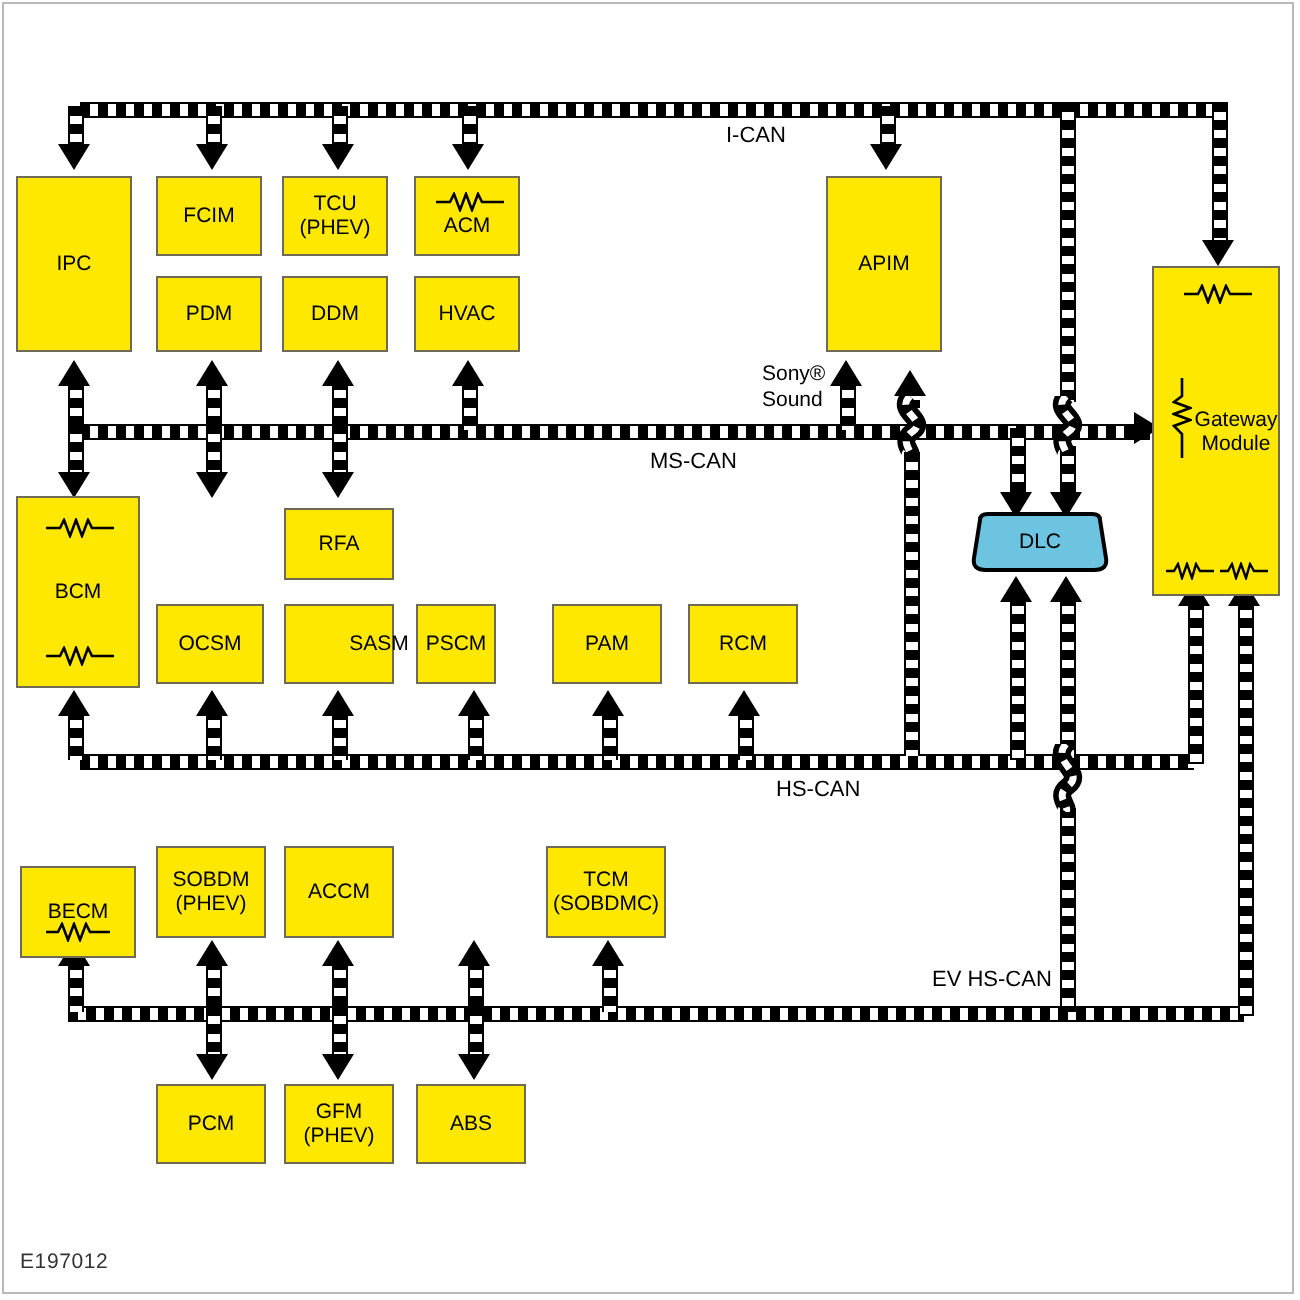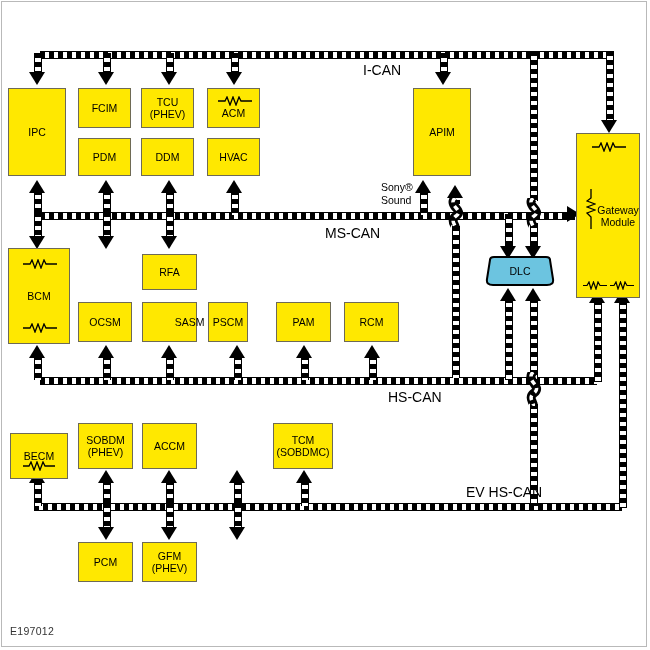--- a/index.html
+++ b/index.html
@@ -35,21 +35,21 @@
   
   .ar{position:absolute;width:0;height:0;z-index:4;}
   .ar-up{border-left:8px solid transparent;border-right:8px solid transparent;
          border-bottom:13px solid #000;}
   .ar-dn{border-left:8px solid transparent;border-right:8px solid transparent;
          border-top:13px solid #000;}
   .ar-rt{border-top:8px solid transparent;border-bottom:8px solid transparent;
          border-left:13px solid #000;}
 
   
-  .lab{position:absolute;font-size:14px;color:#000;white-space:nowrap;z-index:8;}
+  .lab{position:absolute;font-size:11px;color:#000;white-space:nowrap;z-index:8;}
   .lab2{position:absolute;font-size:10.5px;color:#000;line-height:12.5px;z-index:8;}
   .figid{position:absolute;font-size:10.5px;color:#333;letter-spacing:.3px;}
 
   
   .res{position:absolute;z-index:7;}
   .hop{position:absolute;z-index:5;}
 </style>
 </head>
 <body>
 
@@ -294,20 +294,23 @@
 
   <div class="box" style="left:78px;top:542px;width:55px;height:40px;">
     <span class="ln">PCM</span>
   </div>
 
   <div class="box" style="left:142px;top:542px;width:55px;height:40px;">
     <span class="ln">GFM</span>
     <span class="ln">(PHEV)</span>
   </div>
 
+  <div class="box" style="left:208px;top:542px;width:55px;height:40px;">
+    <span class="ln">ABS</span>
+  </div>
 
   <div class="dlc" style="left:484px;top:256px;width:72px;height:30px;">
     <svg width="72" height="30" viewBox="0 0 72 30">
       <path d="M6,4 Q6,1 10,1 H62 Q66,1 66,4 L69,23 Q70,29 63,29 H9 Q2,29 3,23 Z" fill="#6CC4E0" stroke="#000" stroke-width="2"></path>
     </svg>
     <span class="lbl">DLC</span>
   </div>
 
   <div class="lab" style="left:363px;top:62px;">I-CAN</div>
   <div class="lab" style="left:325px;top:225px;">MS-CAN</div>

